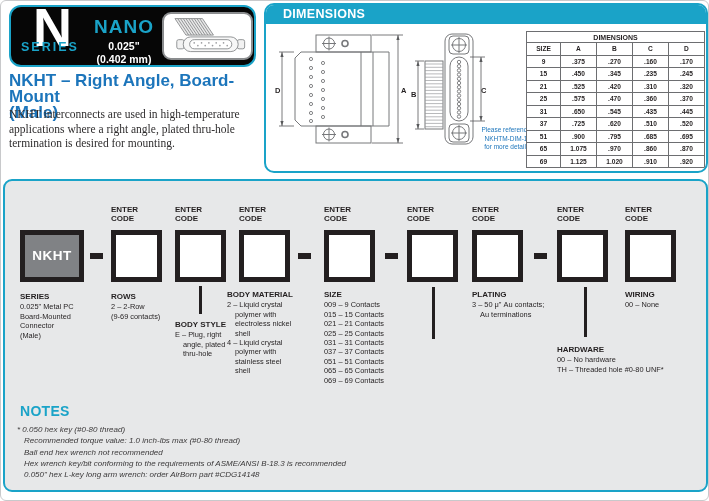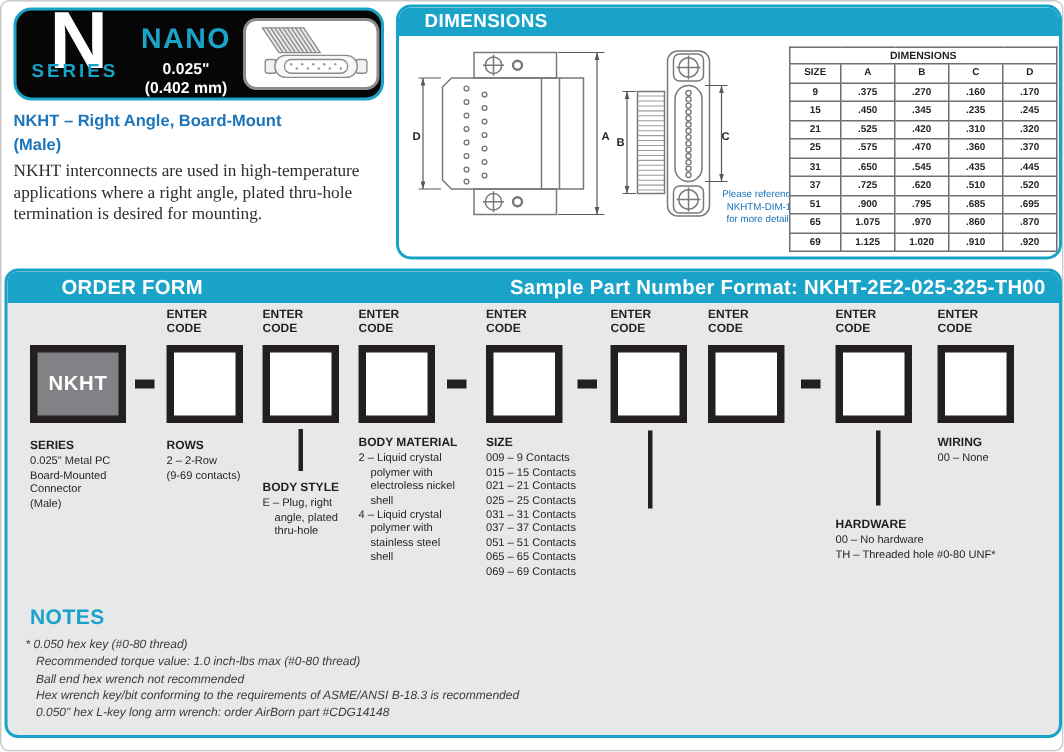--- a/index.html
+++ b/index.html
@@ -14,21 +14,21 @@
   .logo-n{left:22px;top:-9px;font-size:54px;font-weight:bold;color:#fff;line-height:1.1;}
   .logo-series{left:10px;top:33px;font-size:12.5px;font-weight:bold;color:#1AA3C8;letter-spacing:2px;}
   .logo-center{left:76px;top:9px;width:74px;text-align:center;}
   .logo-family{font-size:19px;font-weight:bold;color:#1AA3C8;letter-spacing:1px;}
   .logo-pitch{font-size:10.5px;font-weight:bold;color:#fff;margin-top:2px;}
   .logo-mm{font-size:10.5px;font-weight:bold;color:#fff;margin-top:1px;}
   .logo-img{left:151px;top:5px;width:91px;height:48px;background:#fff;border:2px solid #8A8C8E;
             border-radius:9px;box-sizing:border-box;}
 
   
-  .intro-title{left:8px;top:72px;width:262px;font-size:11px;line-height:16px;font-weight:bold;color:#1C75BB;}
+  .intro-title{left:8px;top:72px;width:262px;font-size:17px;line-height:16px;font-weight:bold;color:#1C75BB;}
   .intro-desc{left:8px;top:106px;width:262px;font-family:"Liberation Serif",serif;
               font-size:11.5px;line-height:14.5px;color:#2e2c2d;}
 
   
   .dim-section{left:263px;top:2px;width:444px;height:170px;background:#fff;
                border:2.5px solid #1AA3C8;border-radius:10px;box-sizing:border-box;overflow:hidden;}
   .dim-banner{left:0;top:0;width:100%;height:19px;background:#1AA3C8;color:#fff;
               font-size:12.5px;font-weight:bold;line-height:19px;padding-left:17px;box-sizing:border-box;letter-spacing:.3px;}
   .ref-note{left:212px;top:121px;width:56px;text-align:center;font-size:6.5px;line-height:8.5px;color:#1C75BB;}
 
@@ -320,24 +320,20 @@
         <td>.910</td>
         <td>.920</td>
       </tr>
     </tbody>
       </table>
   </div>
 
   <div class="abs intro-desc">NKHT interconnects are used in high-temperature applications where a right angle, plated thru-hole termination is desired for mounting.</div>
 
   <div class="abs of-section">
-    <div class="abs of-banner">
-      <span class="of-title">ORDER FORM</span>
-      <span class="of-sample">Sample Part Number Format: NKHT-2E2-025-325-TH00</span>
-    </div>
 
     <div class="abs entercode" style="left:106px;">
       <div>ENTER</div>
         <div>CODE</div>
       </div>
     <div class="abs entercode" style="left:170px;">
       <div>ENTER</div>
         <div>CODE</div>
       </div>
     <div class="abs entercode" style="left:234px;">
@@ -394,21 +390,21 @@
       <div class="lbl">ROWS</div>
       <div class="ln">2 – 2-Row</div>
       <div class="ln">(9-69 contacts)</div>
     </div>
     <div class="abs field" style="left:170px;top:139px;">
       <div class="lbl">BODY STYLE</div>
       <div class="ln">E – Plug, right</div>
       <div class="ln cont">angle, plated</div>
       <div class="ln cont">thru-hole</div>
     </div>
-    <div class="abs field" style="left:234px;top:109px;">
+    <div class="abs field" style="left:222px;top:109px;">
       <div class="lbl">BODY MATERIAL</div>
       <div class="ln">2 – Liquid crystal</div>
       <div class="ln cont">polymer with</div>
       <div class="ln cont">electroless nickel</div>
       <div class="ln cont">shell</div>
       <div class="ln">4 – Liquid crystal</div>
       <div class="ln cont">polymer with</div>
       <div class="ln cont">stainless steel</div>
       <div class="ln cont">shell</div>
     </div>
@@ -417,20 +413,25 @@
       <div class="ln">009 – 9 Contacts</div>
       <div class="ln">015 – 15 Contacts</div>
       <div class="ln">021 – 21 Contacts</div>
       <div class="ln">025 – 25 Contacts</div>
       <div class="ln">031 – 31 Contacts</div>
       <div class="ln">037 – 37 Contacts</div>
       <div class="ln">051 – 51 Contacts</div>
       <div class="ln">065 – 65 Contacts</div>
       <div class="ln">069 – 69 Contacts</div>
     </div>
+    <div class="abs field" style="left:467px;top:109px;">
+      <div class="lbl">PLATING</div>
+      <div class="ln">3 – 50 μ" Au contacts;</div>
+      <div class="ln cont">Au terminations</div>
+    </div>
     <div class="abs field" style="left:552px;top:164px;">
       <div class="lbl">HARDWARE</div>
       <div class="ln">00 – No hardware</div>
       <div class="ln">TH – Threaded hole #0-80 UNF*</div>
     </div>
     <div class="abs field" style="left:620px;top:109px;">
       <div class="lbl">WIRING</div>
       <div class="ln">00 – None</div>
     </div>
 

